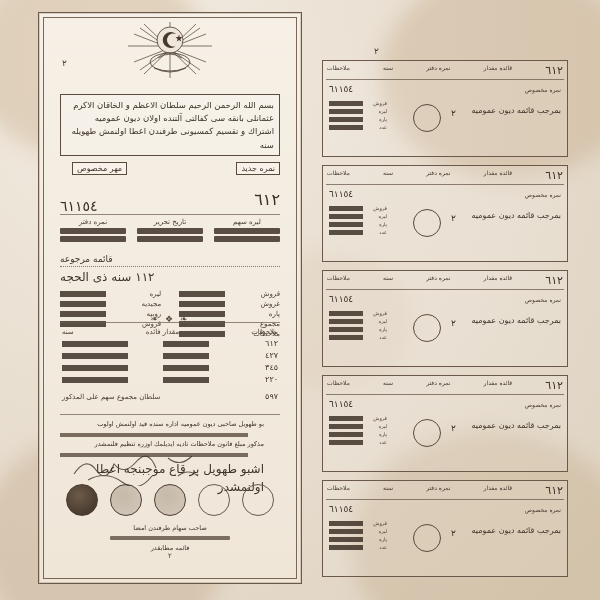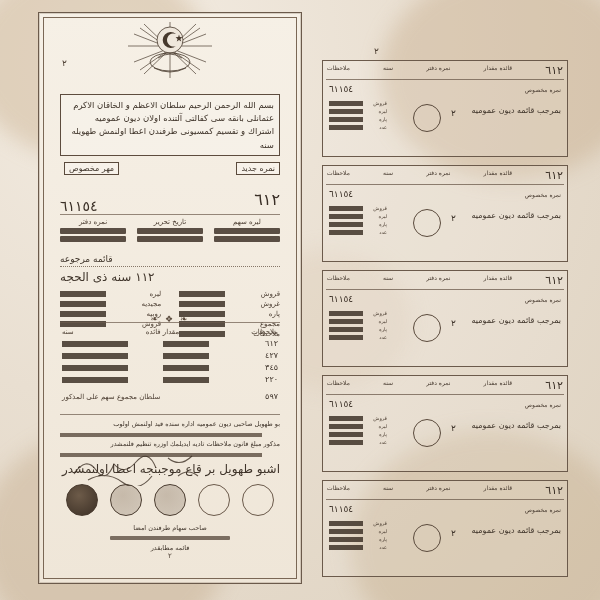--- a/index.html
+++ b/index.html
@@ -38,21 +38,21 @@
   .crest{position:absolute;left:50%;top:-6px;transform:translateX(-50%);width:120px;height:66px;}
   .crestnum{position:absolute;left:14px;top:36px;font-size:9px;color:#4a3c30;}
 
   .headbox{
     position:absolute;left:12px;top:72px;right:12px;height:62px;
     border:1px solid #5d4c3e;background:rgba(255,255,255,.18);
     padding:4px 5px;box-sizing:border-box;
   }
   .ar{direction:rtl;text-align:right;color:#3f342a;font-family:"DejaVu Sans",sans-serif;}
 
-  .numrow{position:absolute;left:16px;right:12px;top:140px;display:flex;justify-content:space-between;align-items:flex-start;}
+  .numrow{position:absolute;left:24px;right:12px;top:140px;display:flex;justify-content:space-between;align-items:flex-start;}
   .numbox{border:1px solid #5a4a3c;padding:1px 4px;font-size:8px;color:#3f342a;background:rgba(255,255,255,.25);}
 
   .bigserial{position:absolute;left:12px;top:176px;font-size:14px;letter-spacing:2px;color:#3a2f26;}
   .bigserial2{position:absolute;right:12px;top:168px;font-size:16px;letter-spacing:1px;color:#3a2f26;}
 
   .rule{position:absolute;left:12px;right:12px;height:1px;background:#6b5a4b;opacity:.7;}
   .dotrule{position:absolute;left:12px;right:12px;border-top:1px dotted #6b5a4b;opacity:.8;}
 
   .fieldgrid{position:absolute;left:12px;right:12px;top:196px;display:flex;justify-content:space-between;}
   .fg-col{width:30%;}
@@ -68,21 +68,21 @@
   .tcrow .val{width:46px;height:6px;background:#3e3228;opacity:.85;}
 
   .orn{position:absolute;left:50%;transform:translateX(-50%);font-size:9px;color:#5a4a3c;letter-spacing:2px;}
 
   .tablewrap{position:absolute;left:14px;right:14px;top:300px;}
   .thead{display:flex;justify-content:space-between;font-size:7px;color:#4a3c30;margin-bottom:3px;}
   .trow{display:flex;align-items:center;justify-content:space-between;margin:3px 0;}
   .tcell{height:6px;background:#3e3228;opacity:.85;}
   .tnum{font-size:8px;color:#3a2f26;width:34px;text-align:right;}
 
-  .paratext{position:absolute;left:12px;right:12px;top:398px;}
+  .paratext{position:absolute;left:12px;right:28px;top:398px;}
   .pline{height:4px;background:linear-gradient(90deg,#4a3b2e 0 92%,transparent 92%);margin:3px 0;opacity:.72;}
   .scribble{position:absolute;left:20px;top:424px;width:150px;height:40px;opacity:.85;}
 
   .seals{position:absolute;left:12px;right:12px;top:468px;display:flex;justify-content:space-around;align-items:center;}
   .seal{width:30px;height:30px;border-radius:50%;border:1px solid #4a3c30;}
   .seal.filled{background:radial-gradient(circle at 40% 35%,#6d5b49,#3b2f25);}
   .seal.light{background:radial-gradient(circle at 40% 35%,rgba(120,100,80,.35),rgba(90,72,56,.2));}
   .seal.empty{border:1px solid #6b5a4b;background:transparent;}
 
   .footlines{position:absolute;left:16px;right:16px;bottom:14px;text-align:center;}

